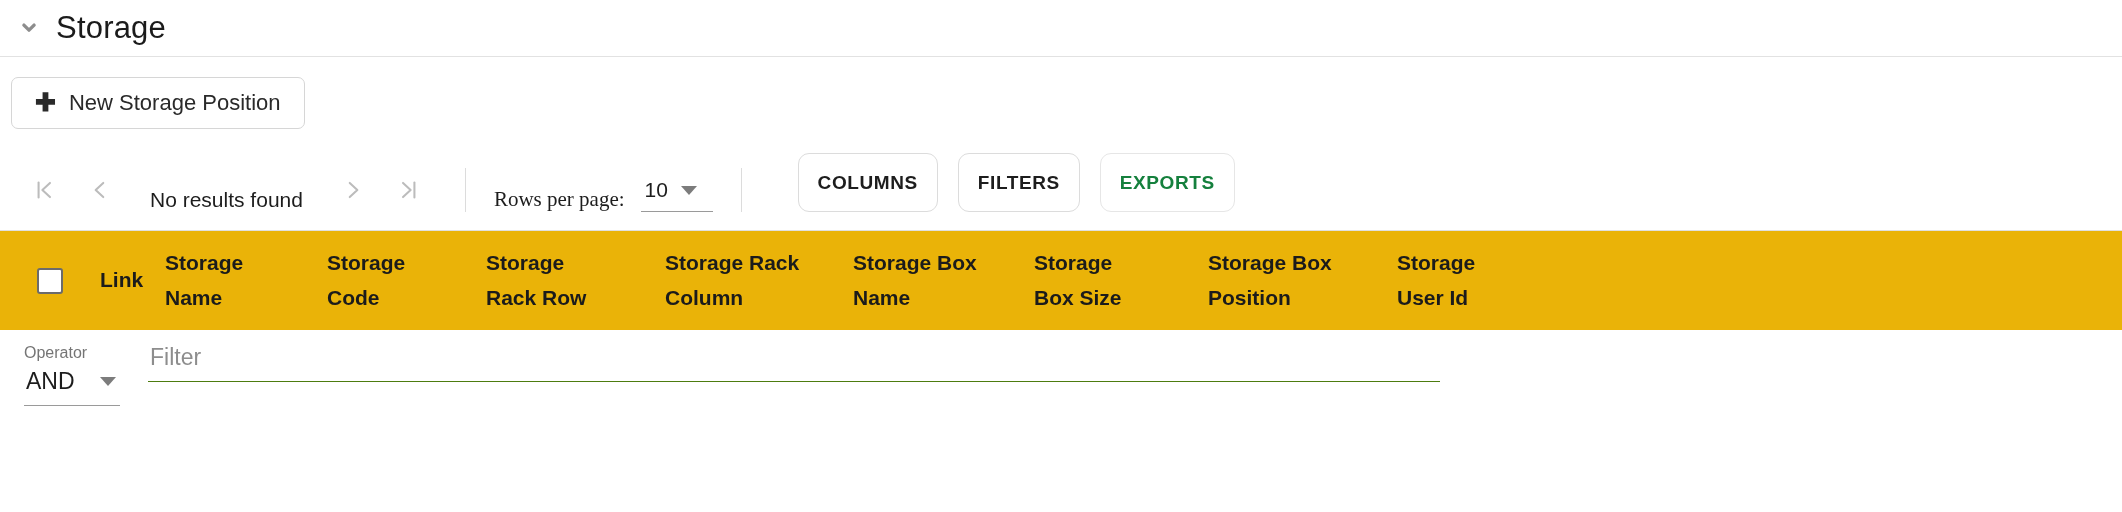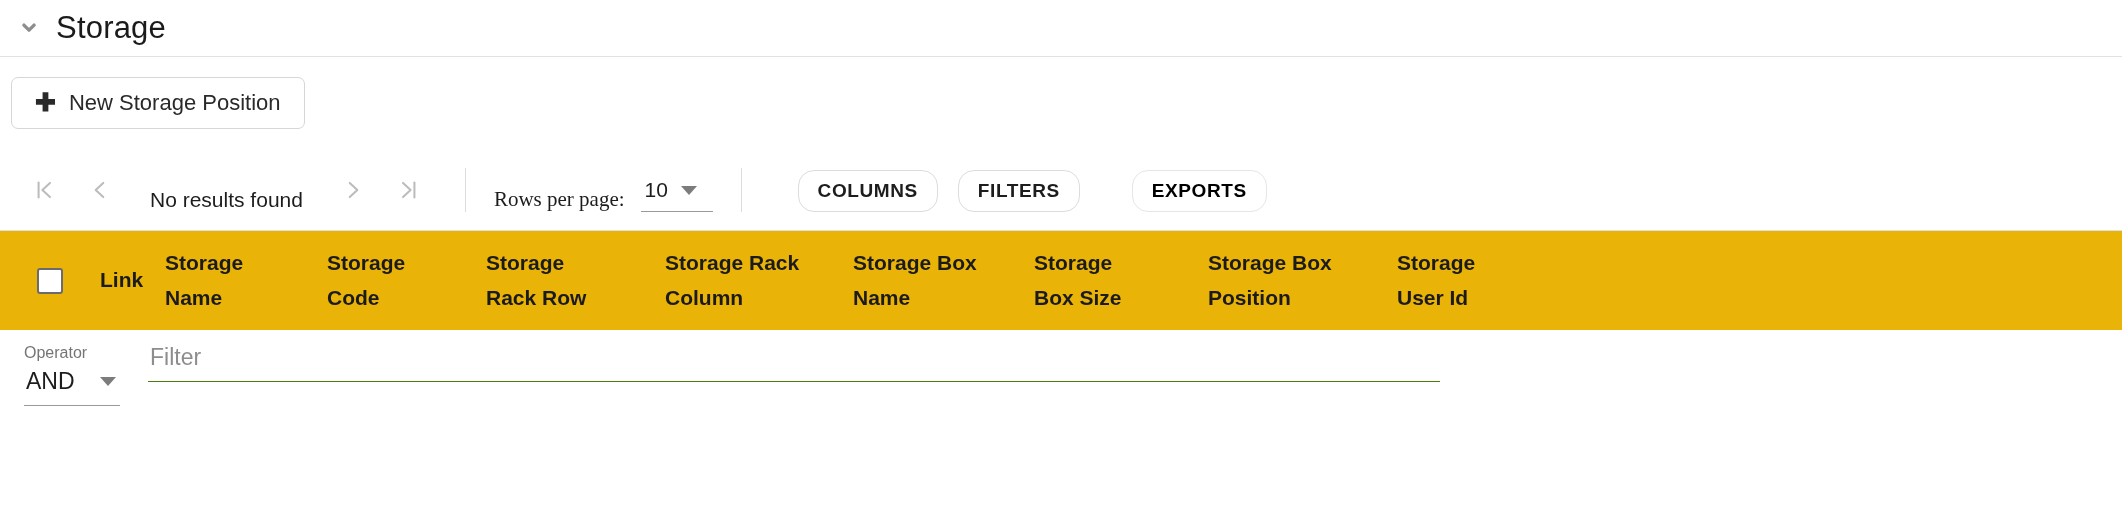--- a/index.html
+++ b/index.html
@@ -133,39 +133,38 @@
     border-top: 9px solid #7c7c7c;
     flex: none;
   }
   .tb-actions {
     display: flex;
     align-items: center;
     gap: 20px;
     margin-left: 28px;
   }
   .tb-button {
-    height: 42px;
+    height: 59px;
     padding: 0 19px;
     box-sizing: border-box;
     border: 1px solid #dcdcdc;
-    border-radius: 16px;
+    border-radius: 11px;
     background: #ffffff;
     font-family: inherit;
     font-size: 19px;
     font-weight: 600;
     letter-spacing: .6px;
     color: #1d1d1d;
     cursor: pointer;
     white-space: nowrap;
   }
   .tb-button.disabled {
-    color: #000000;
+    color: #15803d;
     border-color: #e6e6e6;
     cursor: default;
-    margin-left: 32px;
   }
 
   
   .table-head {
     margin-top: 18px;
     background: #eab308;
     height: 99px;
     display: flex;
     align-items: center;
     position: relative;

